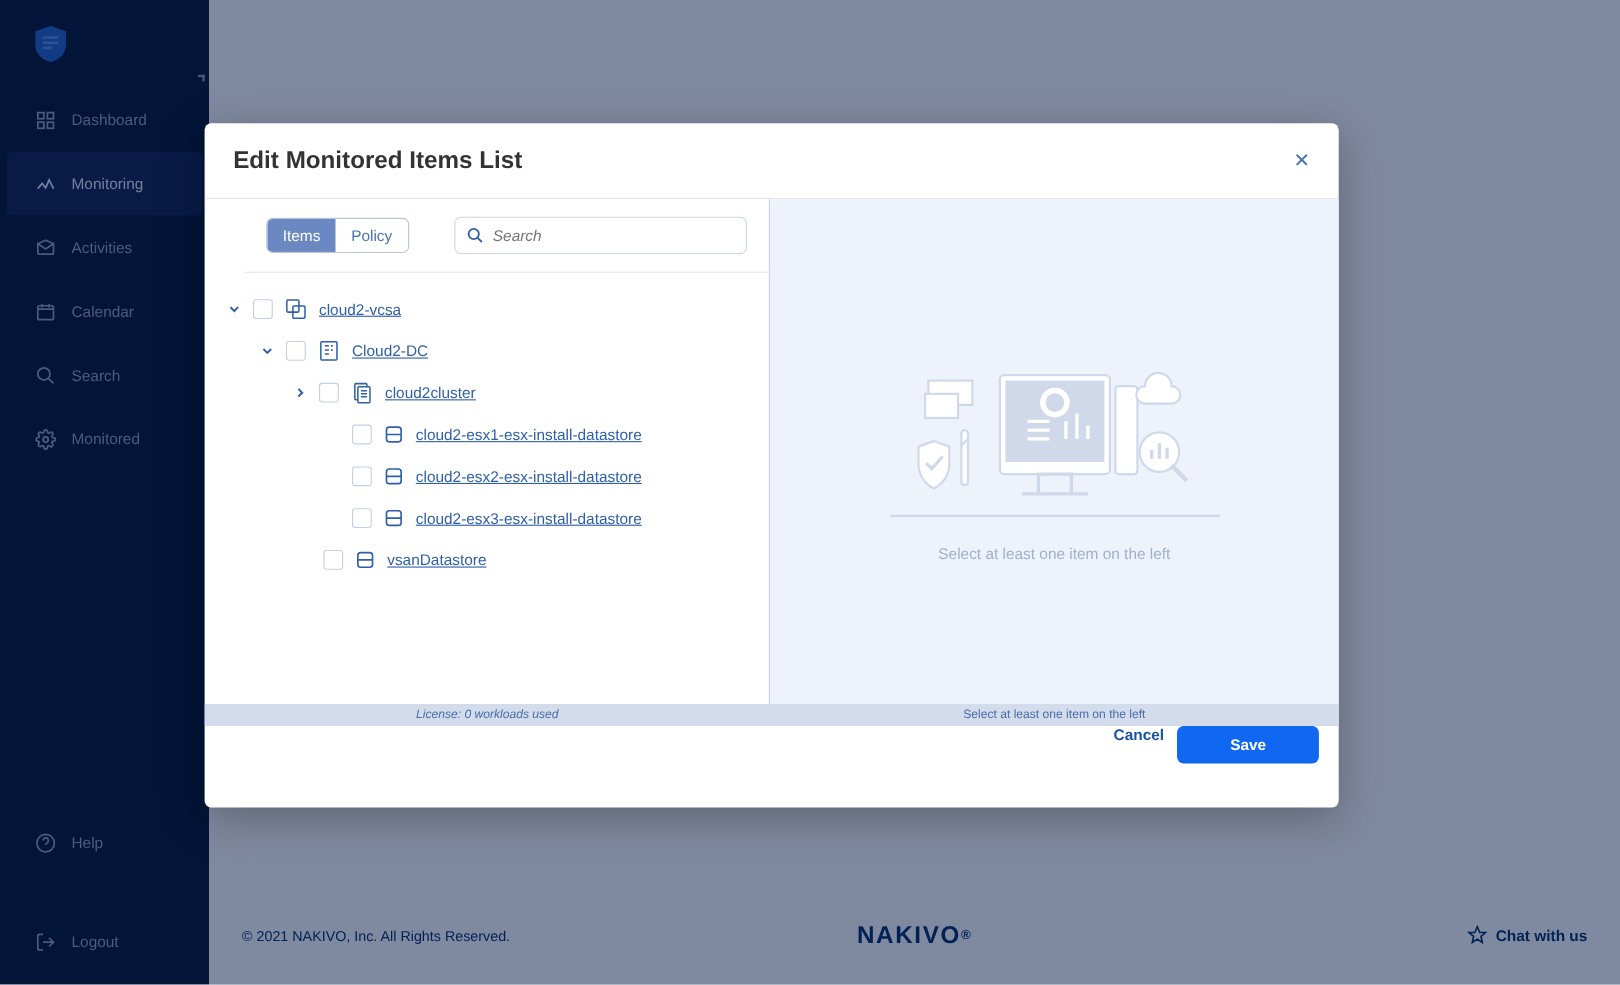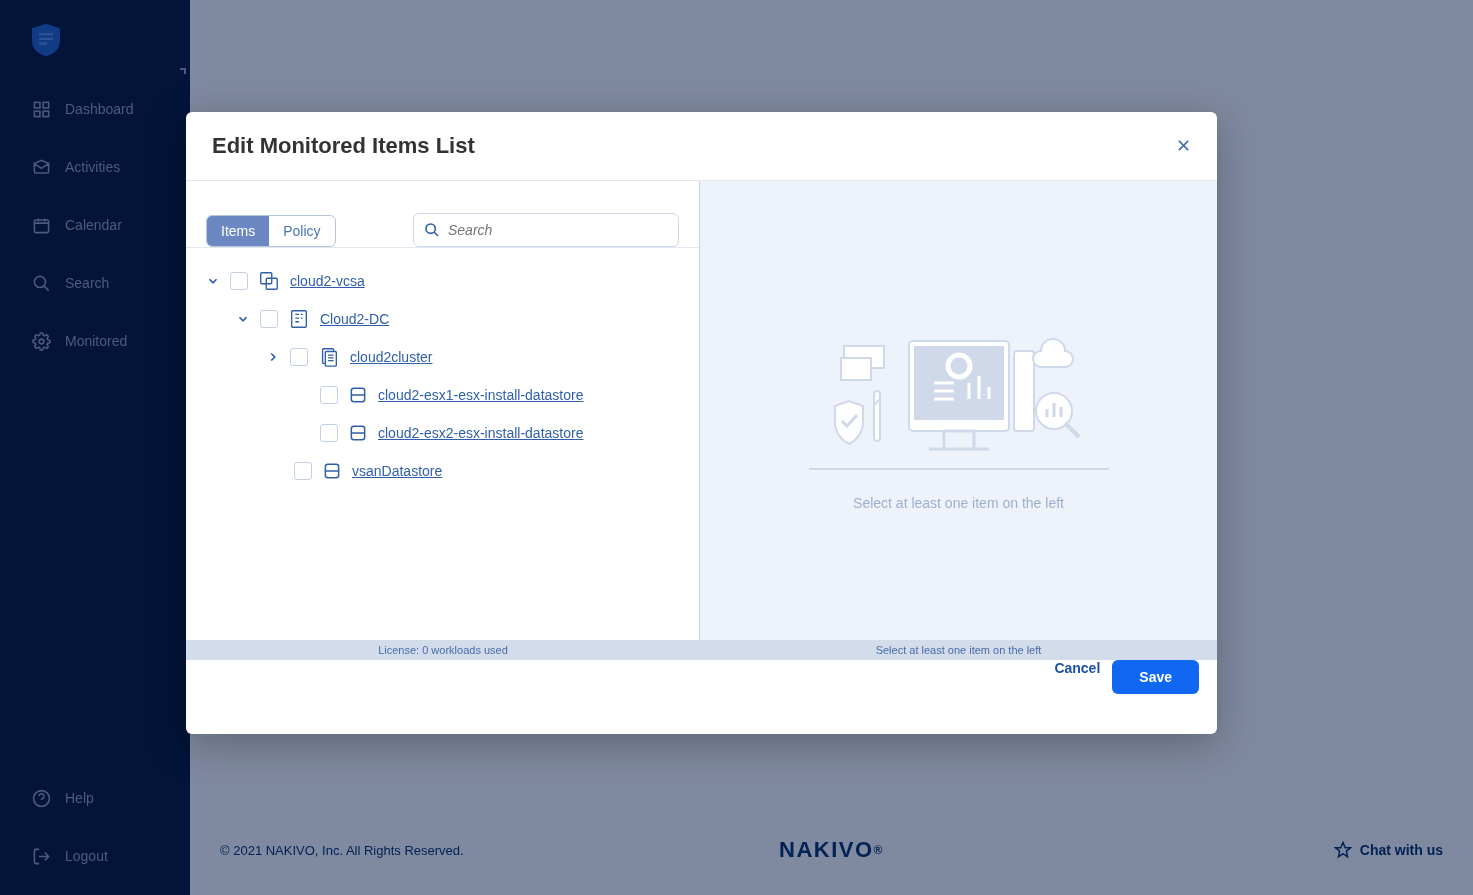--- a/index.html
+++ b/index.html
@@ -7,53 +7,53 @@
     .overlay{position:absolute;inset:0;background:rgba(5,21,57,.45);z-index:1;}
     .app{position:relative;width:100%;height:100%;display:flex;background:#e4e9f2;}
     .sidebar{width:190px;background:#001438;color:#8894b8;display:flex;flex-direction:column;position:relative;z-index:0;}
     .logo-wrap{height:80px;display:flex;align-items:center;padding-left:32px;position:relative;}
     .shield{width:28px;height:34px;}
     .corner{position:absolute;top:68px;right:4px;width:6px;height:6px;border-right:2px solid #8894b8;border-top:2px solid #8894b8;}
     .nav{display:flex;flex-direction:column;gap:0;}
     .nav-item{display:flex;align-items:center;gap:14px;height:58px;padding-left:32px;font-size:14px;cursor:pointer;}
     .nav-item.active{background:#0b2252;border-radius:6px;margin:0 6px;padding-left:26px;color:#cdd6eb;}
     .nav-item svg{width:19px;height:19px;flex:none;}
-    .nav-bottom{margin-top:auto;margin-bottom:10px;}
+    .nav-bottom{margin-top:auto;margin-bottom:10px;gap:32px;}
     .main{flex:1;position:relative;}
     .footer{position:absolute;bottom:0;left:0;right:0;height:90px;display:flex;align-items:center;padding:0 30px;font-size:13px;color:#002e6e;}
     .footer-center{position:absolute;left:50%;transform:translateX(-50%);font-weight:700;letter-spacing:1.5px;font-size:22px;color:#002e6e;display:flex;align-items:center;}
     .footer-center .reg{font-size:12px;vertical-align:top;}
     .chat{position:absolute;right:30px;display:flex;align-items:center;gap:8px;font-weight:600;color:#002e6e;font-size:14px;}
     .modal{position:absolute;top:112px;left:186px;width:1031px;height:622px;background:#fff;border-radius:6px;box-shadow:0 10px 40px rgba(0,0,0,.25);display:flex;flex-direction:column;z-index:2;overflow:hidden;}
     .modal-header{height:69px;display:flex;align-items:center;justify-content:space-between;padding:0 26px;border-bottom:1px solid #e2e6ef;}
     .modal-title{font-size:22px;font-weight:700;color:#333;}
     .close-x{color:#4a74b5;cursor:pointer;font-size:18px;font-weight:300;}
     .modal-body{flex:1;display:flex;min-height:0;}
     .left-pane{width:514px;border-right:1px solid #c9d3e6;display:flex;flex-direction:column;}
-    .controls{height:67px;display:flex;align-items:flex-end;padding:0 20px;gap:18px;border-bottom:1px solid #e2e6ef;}
+    .controls{height:67px;display:flex;align-items:center;padding:0 20px;gap:18px;border-bottom:1px solid #e2e6ef;margin-left:36px;}
     .pill{display:flex;border:1px solid #b7c4dc;border-radius:6px;overflow:hidden;}
     .pill div{padding:7px 14px;font-size:14px;color:#4a74b5;cursor:pointer;}
     .pill .active{background:#6b88c2;color:#fff;}
     .search-wrap{flex:none;width:266px;height:34px;border:1px solid #cdd6e6;border-radius:6px;display:flex;align-items:center;padding:0 10px;margin-left:auto;}
     .search-wrap svg{width:16px;height:16px;}
     .search-wrap input{border:none;outline:none;font-size:14px;font-style:italic;color:#7b8aab;margin-left:8px;flex:1;}
     .tree{flex:1;overflow:auto;padding:14px 0;}
     .tree-row{display:flex;align-items:center;height:38px;font-size:14px;color:#2f5fa8;cursor:default;text-decoration:underline;}
     .tree-row .chev{width:14px;height:14px;flex:none;}
     .tree-row .cb{width:18px;height:18px;border:1.5px solid #c3cfe4;border-radius:3px;margin-right:10px;flex:none;}
     .tree-row .ik{margin-right:10px;flex:none;}
     .right-pane{flex:1;background:#eef2fa;display:flex;flex-direction:column;align-items:center;justify-content:center;position:relative;}
     .illus{width:300px;height:160px;}
     .right-msg{color:#9fb0ce;font-size:14px;margin-top:24px;}
     .bottom-bar{height:20px;display:flex;background:#d2dceb;font-size:11px;color:#4a6ca9;}
-    .bottom-bar .bl{width:514px;text-align:center;line-height:20px;}
+    .bottom-bar .bl{width:514px;text-align:center;line-height:20px;font-style:italic;}
     .bottom-bar .br{flex:1;text-align:center;line-height:20px;}
     .modal-footer{height:74px;display:flex;align-items:flex-start;justify-content:flex-end;gap:12px;padding-right:18px;}
     .btn-text{color:#1952a6;font-weight:600;font-size:14px;cursor:pointer;}
-    .btn-primary{background:#1067f2;color:#fff;font-weight:600;font-size:14px;border:none;border-radius:6px;height:34px;padding:0 27px;cursor:pointer;}
+    .btn-primary{background:#1067f2;color:#fff;font-weight:600;font-size:14px;border:none;border-radius:6px;height:34px;padding:0 48px;cursor:pointer;}
   </style>
 </head>
 <body>
 
 <div class="app">
   <div class="sidebar">
     <div class="logo-wrap">
       <svg class="shield" viewBox="0 0 24 28">
           <path fill="#1c5cc2" d="M12 0 24 4v10c0 8-5 12-12 14C5 26 0 22 0 14V4z"></path>
           <path fill="#4d86e0" d="M6 8h12v2H6zm0 4h12v2H6zm0 4h7v2H6z"></path>
@@ -63,20 +63,26 @@
     <div class="nav">
       <div class="nav-item">
         <svg viewBox="0 0 24 24" fill="none" stroke="#8894b8" stroke-width="2">
             <rect x="3" y="3" width="7" height="7"></rect>
             <rect x="14" y="3" width="7" height="7"></rect>
             <rect x="3" y="14" width="7" height="7"></rect>
             <rect x="14" y="14" width="7" height="7"></rect>
           </svg>
         <span>Dashboard</span>
       </div>
+      <div class="nav-item active">
+        <svg viewBox="0 0 24 24" fill="none" stroke="#cdd6eb" stroke-width="2">
+            <path d="M3 17l5-6 4 5 4-9 5 10"></path>
+          </svg>
+        <span>Monitoring</span>
+      </div>
       <div class="nav-item">
         <svg viewBox="0 0 24 24" fill="none" stroke="#8894b8" stroke-width="2">
             <path d="M3 7l9 6 9-6v10a2 2 0 0 1-2 2H5a2 2 0 0 1-2-2z"></path>
             <path d="M3 7l9-4 9 4"></path>
           </svg>
         <span>Activities</span>
       </div>
       <div class="nav-item">
         <svg viewBox="0 0 24 24" fill="none" stroke="#8894b8" stroke-width="2">
             <rect x="3" y="5" width="18" height="16" rx="2"></rect>
@@ -200,20 +206,28 @@
             </svg>
           <span>cloud2-esx1-esx-install-datastore</span>
         </div>
         <div class="tree-row" style="padding-left:134px">
           <span class="cb"></span>
           <svg class="ik" width="20" height="20" viewBox="0 0 24 24" fill="none" stroke="#2f5fa8" stroke-width="1.8">
               <rect x="4" y="4" width="16" height="16" rx="3"></rect>
               <path d="M4 12h16M8 8h.01M8 16h.01"></path>
             </svg>
           <span>cloud2-esx2-esx-install-datastore</span>
+        </div>
+        <div class="tree-row" style="padding-left:134px">
+          <span class="cb"></span>
+          <svg class="ik" width="20" height="20" viewBox="0 0 24 24" fill="none" stroke="#2f5fa8" stroke-width="1.8">
+              <rect x="4" y="4" width="16" height="16" rx="3"></rect>
+              <path d="M4 12h16M8 8h.01M8 16h.01"></path>
+            </svg>
+          <span>cloud2-esx3-esx-install-datastore</span>
         </div>
         <div class="tree-row" style="padding-left:108px">
           <span class="cb"></span>
           <svg class="ik" width="20" height="20" viewBox="0 0 24 24" fill="none" stroke="#2f5fa8" stroke-width="1.8">
               <rect x="4" y="4" width="16" height="16" rx="3"></rect>
               <path d="M4 12h16M8 8h.01M8 16h.01"></path>
             </svg>
           <span>vsanDatastore</span>
         </div>
       </div>

